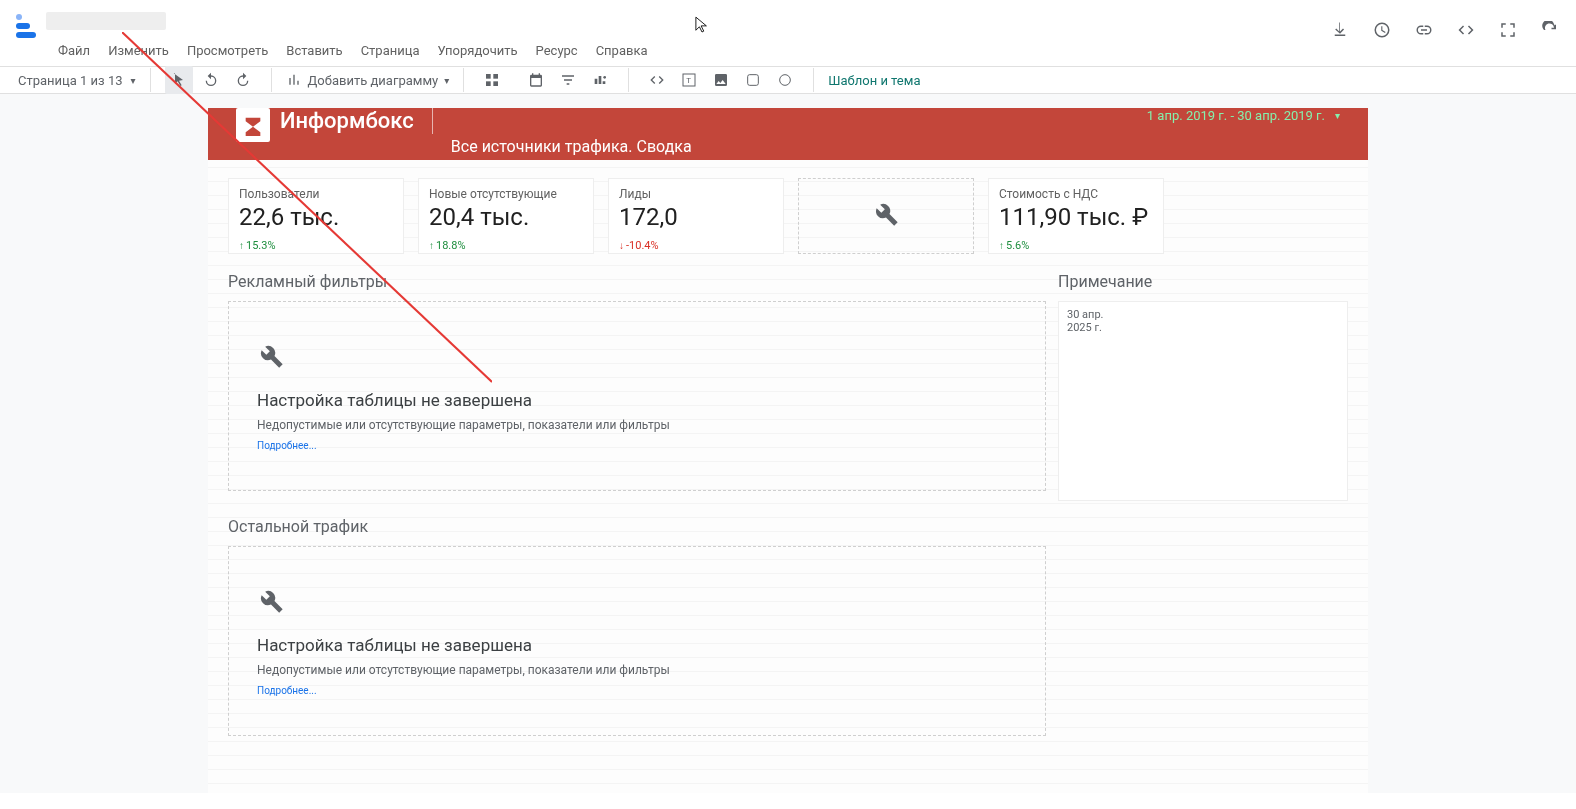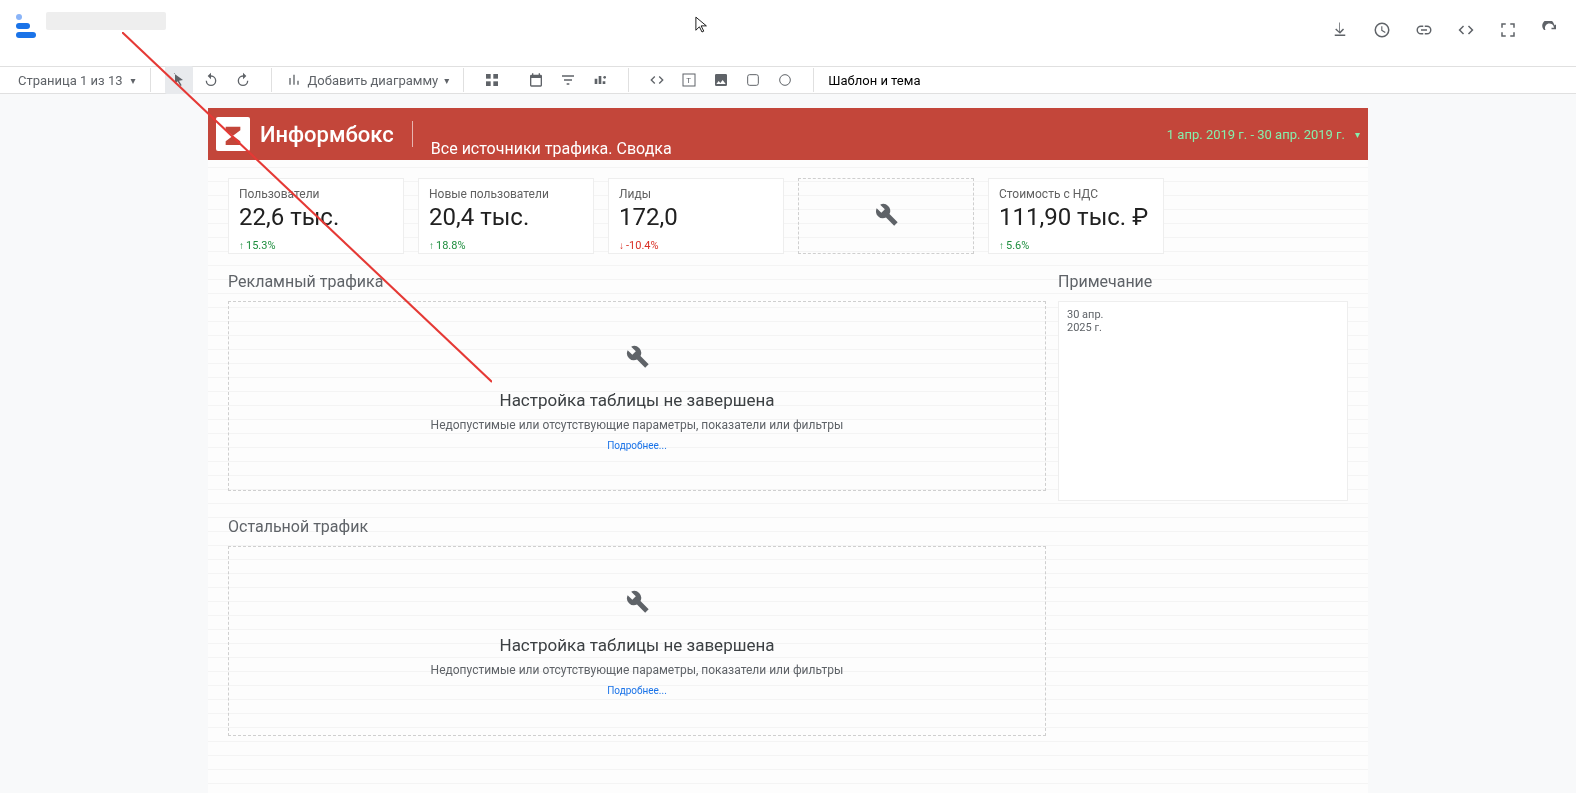--- a/index.html
+++ b/index.html
@@ -21,41 +21,41 @@
 .page-label { display:flex; align-items:center; gap:4px; color:#5f6368; }
 .arrowdn::after { content:'▾'; font-size:10px; margin-left:4px; }
 .tb-btn { width:28px; height:28px; display:flex; align-items:center; justify-content:center; border-radius:2px; }
 .tb-btn.active { background:#e8eaed; }
 .tb-btn svg { width:16px; height:16px; fill:#5f6368; }
 .addchart { display:flex; align-items:center; gap:6px; color:#5f6368; }
 
 .canvas-area { background:#f8f9fa; height:calc(100% - 110px); overflow:auto; padding-top:14px; display:flex; justify-content:center; }
 .report { width:1160px; background:repeating-linear-gradient(0deg,#f4f4f4,#f4f4f4 1px,#fdfdfd 1px,#fdfdfd 14px),repeating-linear-gradient(90deg,#f4f4f4,#f4f4f4 1px,transparent 1px,transparent 14px); background-color:#fdfdfd; min-height:900px; position:relative; }
 
-.red-header { background:#c3463a; height:52px; display:flex; align-items:center; padding:0 8px; color:#fff; }
+.red-header { background:#c3463a; height:52px; display:flex; align-items:flex-start; padding:0 28px; color:#fff; }
 .brand-box { width:34px; height:34px; background:#fff; border-radius:2px; margin-right:10px; display:flex; align-items:center; justify-content:center; color:#c3463a; font-weight:bold; font-size:20px; }
 .brand-name { font-size:22px; font-weight:500; }
 .header-divider { width:1px; height:26px; background:rgba(255,255,255,.6); margin:0 18px; }
 .header-title { font-size:16px; font-weight:400; flex:1;margin-top:29px; }
 .date-picker { background:transparent; color:#86efac; font-size:13px; display:flex; align-items:center; gap:10px; }
 .date-picker::after { content:'▾'; font-size:10px; }
 
 .metrics { display:flex; gap:14px; padding:18px 20px 10px; }
 .metric { background:#fff; border:1px solid #eee; width:176px; height:76px; padding:8px 10px; position:relative; }
 .metric.placeholder { background:transparent; border:1.5px dashed #cfcfcf; display:flex; align-items:center; justify-content:center; }
 .metric-label { font-size:12px; color:#616161; }
 .metric-value { font-size:24px; color:#212121; font-weight:400; margin-top:2px; }
 .metric-change { font-size:11px; margin-top:8px; display:flex; align-items:center; gap:2px; }
 .up { color:#1e8e3e; } .down { color:#d93025; }
 .arrow-up::before { content:'↑'; font-size:10px; }
 .arrow-down::before { content:'↓'; font-size:10px; }
 .ruble::after { content:' ₽'; }
 
 .section-title { font-size:16px; color:#5f6368; padding:8px 20px 10px; }
-.big-placeholder { margin:0 20px 18px; border:1.5px dashed #cfcfcf; min-height:190px; display:flex; flex-direction:column; align-items:center; justify-content:center; color:#5f6368; padding:28px; text-align:center; }
+.big-placeholder { margin:0 20px 18px; border:1.5px dashed #cfcfcf; min-height:190px; display:flex; flex-direction:column; align-items:flex-start; justify-content:center; color:#5f6368; padding:28px; text-align:center; }
 .ph-title { font-size:17px; color:#3c4043; margin-top:16px; margin-bottom:8px; }
 .ph-desc { font-size:12px; color:#5f6368; margin-bottom:8px; }
 .ph-link { font-size:10px; color:#1a73e8; cursor:pointer; }
 .wrench svg { width:28px; height:28px; fill:#5f6368; }
 
 .two-col { display:flex; gap:12px; padding:0 20px; }
 .col-left { flex:1; }
 .col-right { width:290px; }
 .notes { background:#fff; border:1px solid #eee; min-height:200px; padding:6px 8px; font-size:11px; color:#5f6368; }
 
@@ -71,20 +71,30 @@
   <div class="logo">
     <div class="logo-col">
       <div class="logo-shape" style="background:#8ab4f8;width:6px"></div>
       <div class="logo-shape" style="background:#1a73e8;width:14px"></div>
       <div class="logo-shape" style="background:#1a73e8;width:20px"></div>
     </div>
   </div>
   <div style="display:flex;flex-direction:column;gap:4px">
     <div class="title-placeholder"></div>
   </div>
+  <div class="menubar">
+    <span>Файл</span>
+    <span>Изменить</span>
+    <span>Просмотреть</span>
+    <span>Вставить</span>
+    <span>Страница</span>
+    <span>Упорядочить</span>
+    <span>Ресурс</span>
+    <span>Справка</span>
+  </div>
   <div class="top-icons">
     <span class="icon">
         <svg viewBox="0 0 24 24">
           <path d="M5 20h14v-2H5v2zm7-18v12l4-4 1.4 1.4L12 17 5.6 11.4 7 10l4 4V2h2z"></path>
         </svg>
       </span>
     <span class="icon">
         <svg viewBox="0 0 24 24">
           <path d="M12 2a10 10 0 100 20 10 10 0 000-20zm0 18a8 8 0 110-16 8 8 0 010 16zm.5-13H11v6l5 3 .8-1.3-4.3-2.6V7z"></path>
         </svg>
@@ -185,21 +195,21 @@
       <svg viewBox="0 0 24 24">
         <rect x="4" y="4" width="16" height="16" rx="3" fill="none" stroke="#5f6368" stroke-width="1.5"></rect>
       </svg>
     </div>
   <div class="tb-btn">
       <svg viewBox="0 0 24 24">
         <circle cx="12" cy="12" r="8" fill="none" stroke="#5f6368" stroke-width="1.5"></circle>
       </svg>
     </div>
   <div class="sep"></div>
-  <div style="color:#000000">Шаблон и тема</div>
+  <div style="color:#0f766e">Шаблон и тема</div>
 </div>
 
 <div class="canvas-area">
   <div class="report">
     <div class="red-header">
       <div class="brand-box">
         <svg viewBox="0 0 24 24" width="22" height="22" fill="#c3463a">
             <path d="M4 4h16v4l-8 6 8 6v4H4v-4l8-6-8-6V4z"></path>
           </svg>
       </div>
@@ -211,21 +221,21 @@
       </div>
     </div>
 
     <div class="metrics">
       <div class="metric">
         <div class="metric-label">Пользователи</div>
         <div class="metric-value">22,6 тыс.</div>
         <div class="metric-change up arrow-up">15.3%</div>
       </div>
       <div class="metric">
-        <div class="metric-label">Новые пользователи</div>
+        <div class="metric-label">Новые отсутствующие</div>
         <div class="metric-value">20,4 тыс.</div>
         <div class="metric-change up arrow-up">18.8%</div>
       </div>
       <div class="metric">
         <div class="metric-label">Лиды</div>
         <div class="metric-value">172,0</div>
         <div class="metric-change down arrow-down">-10.4%</div>
       </div>
       <div class="metric placeholder">
         <span class="wrench"><svg viewBox="0 0 24 24">
@@ -234,21 +244,21 @@
       </div>
       <div class="metric">
         <div class="metric-label">Стоимость с НДС</div>
         <div class="metric-value ruble">111,90 тыс.</div>
         <div class="metric-change up arrow-up">5.6%</div>
       </div>
     </div>
 
     <div class="two-col">
       <div class="col-left">
-        <div class="section-title" style="padding-left:0">Рекламный трафика</div>
+        <div class="section-title" style="padding-left:0">Рекламный фильтры</div>
         <div class="big-placeholder" style="margin-left:0;margin-right:0">
           <span class="wrench"><svg viewBox="0 0 24 24">
                 <path d="M22 19l-7-7a6 6 0 00-8-8l4 4-3 3-4-4a6 6 0 008 8l7 7 3-3z"></path>
               </svg></span>
           <div class="ph-title">Настройка таблицы не завершена</div>
           <div class="ph-desc">Недопустимые или отсутствующие параметры, показатели или фильтры</div>
           <div class="ph-link">Подробнее...</div>
         </div>
         <div class="section-title" style="padding-left:0">Остальной трафик</div>
         <div class="big-placeholder" style="margin-left:0;margin-right:0">

